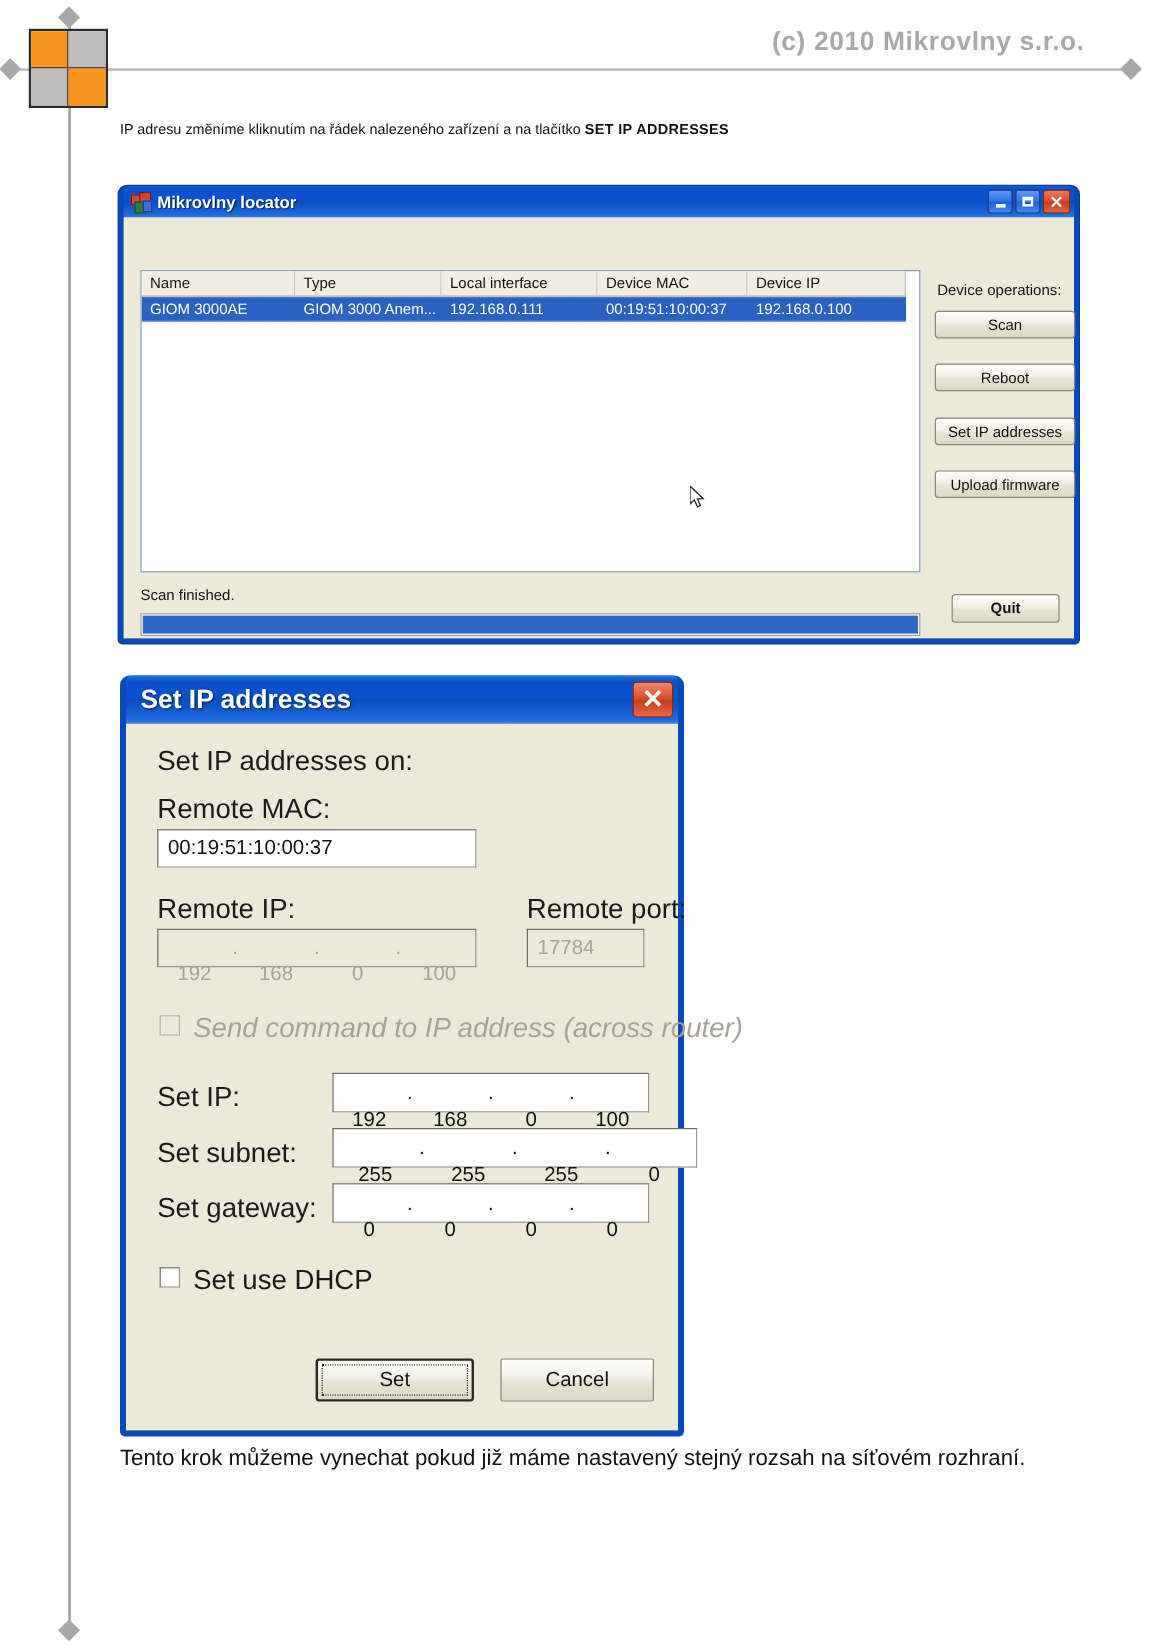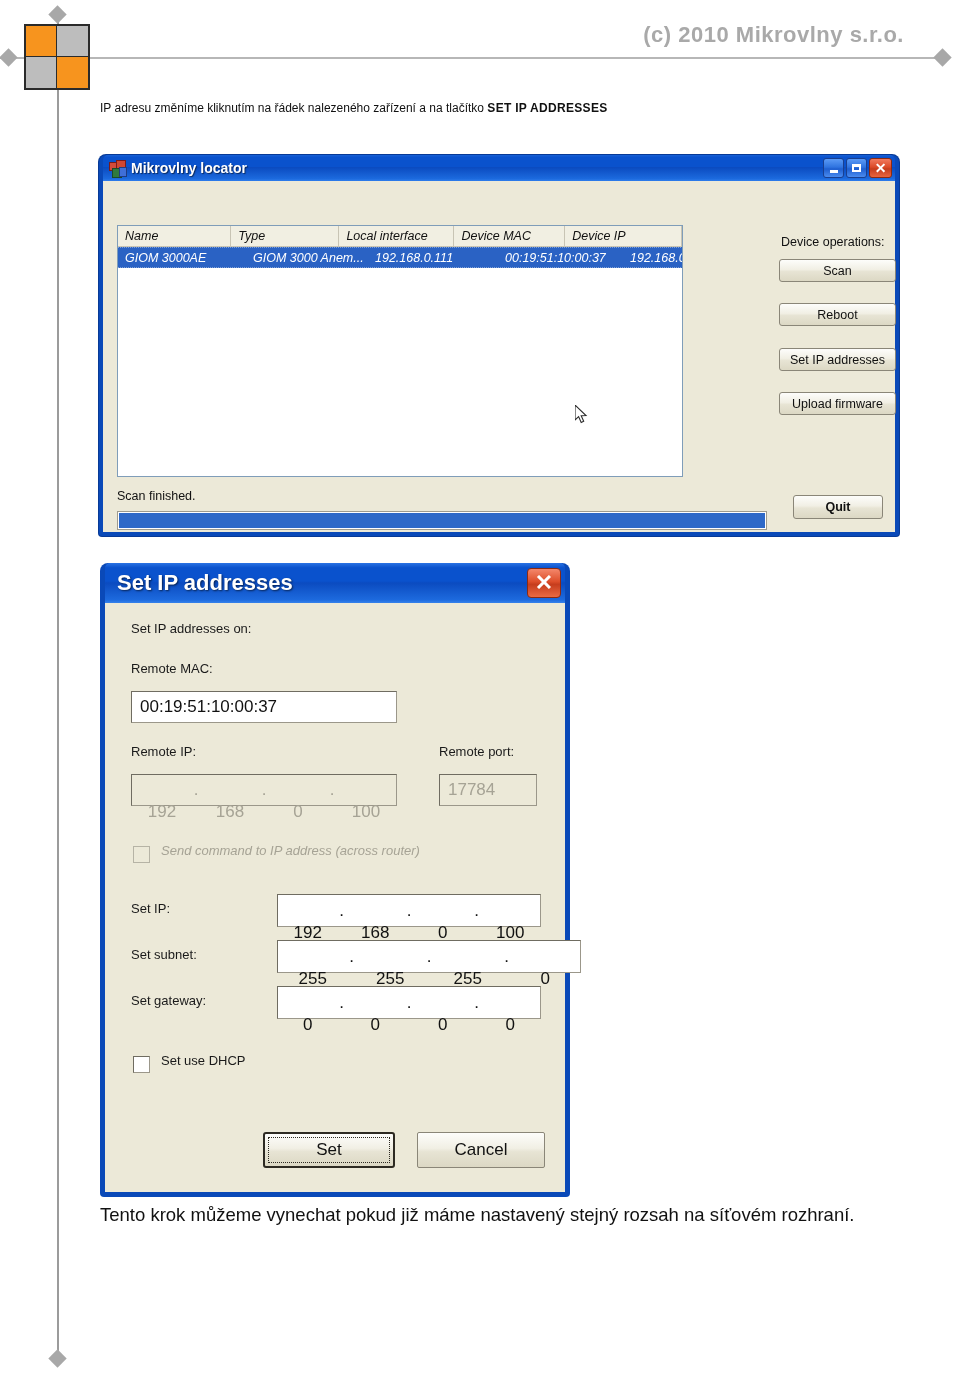--- a/index.html
+++ b/index.html
@@ -150,26 +150,25 @@
     height: calc(100% - 26px);
     box-sizing: border-box;
     padding: 8px;
     position: relative;
   }
 
   
   .listview {
     position: absolute;
     left: 14px; top: 44px;
-    width: 566px; height: 252px;
+    width: 650px; height: 252px;
     background: #fff;
     border: 1px solid #7f9db9;
     box-sizing: border-box;
     overflow: hidden;
-    font-style: italic;
   }
   .lv-header { display: flex; height: 21px; }
   .lv-th {
     background: #f1efe2;
     border-right: 1px solid #c8c4b4;
     border-bottom: 1px solid #c8c4b4;
     font-size: 12.5px;
     color: #111;
     padding: 3px 0 0 7px;
     box-sizing: border-box;
@@ -271,21 +270,21 @@
     box-sizing: border-box;
   }
   .dlg-client {
     background: #ece9d8;
     height: calc(100% - 40px);
     position: relative;
     box-sizing: border-box;
   }
   .dlg-label {
     position: absolute;
-    font-size: 13px; color: #1a1a1a; white-space: nowrap;
+    font-size: 23px; color: #1a1a1a; white-space: nowrap;
   }
   .dlg-label.dim { color: #a6a395; }
   .txtfield {
     position: absolute;
     background: #fff;
     border: 1px solid #9b978a;
     border-top-color: #6f6c61;
     border-left-color: #6f6c61;
     box-sizing: border-box;
     font-size: 17px;

